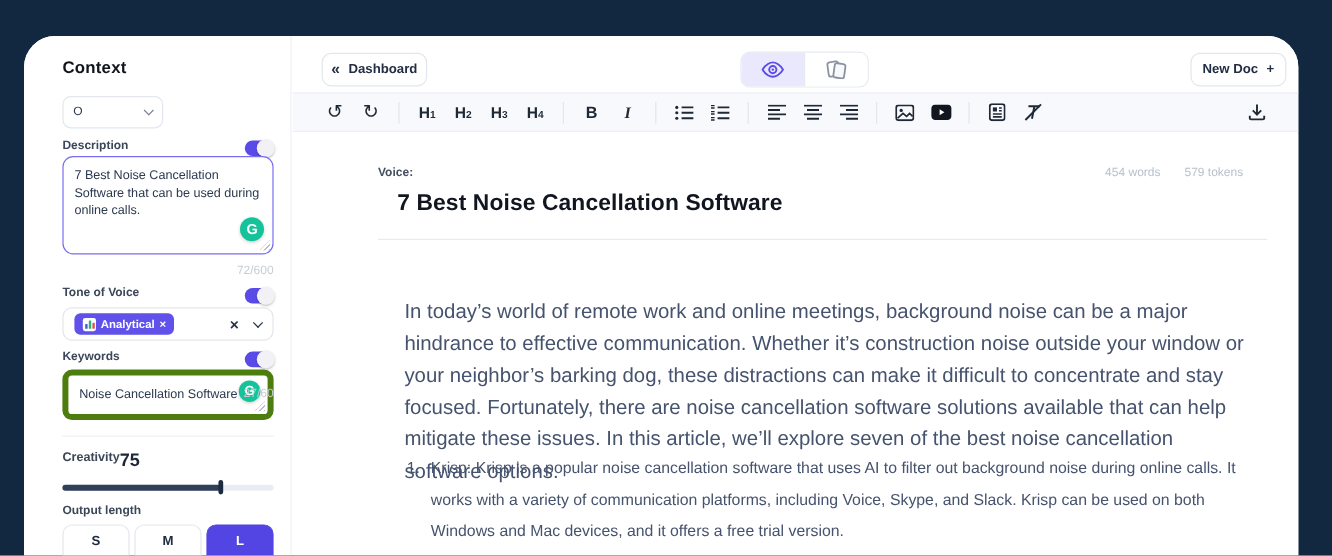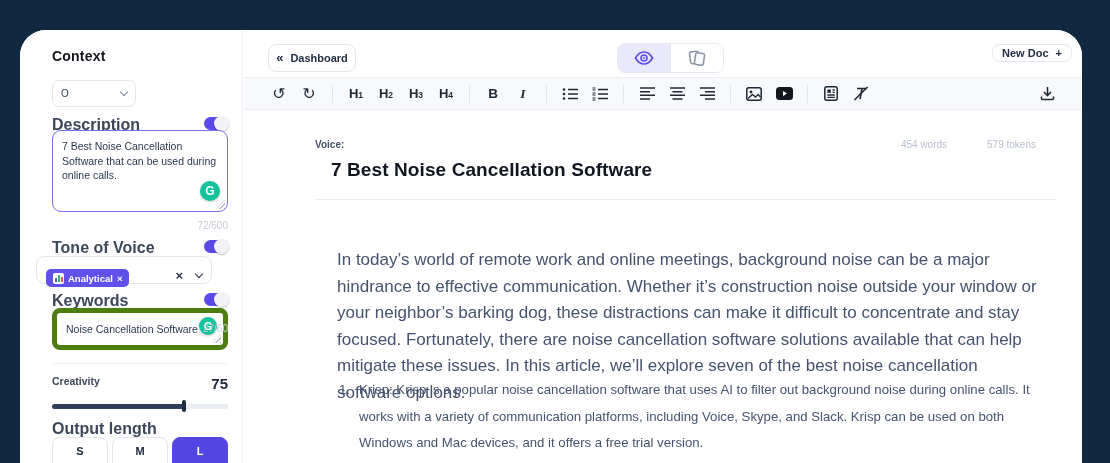--- a/index.html
+++ b/index.html
@@ -13,53 +13,53 @@
   .sidebar { position:absolute; left:0; top:0; bottom:0; width:223px; border-right:1px solid #eef0f4; background:#fff; }
   .ctx-title { position:absolute; left:32px; top:18px; font-size:14px; font-weight:bold; color:#12151c; letter-spacing:.2px; }
   .select { position:absolute; top:50px; height:27px; border:1px solid #e3e6ec; border-radius:7px;
             display:flex; align-items:center; justify-content:space-between; padding:0 8px; background:#fff; cursor:pointer; }
   .select .val { font-size:10px; color:#2b3750; white-space:nowrap; overflow:hidden; }
   .chev { width:6px; height:6px; border-right:1.5px solid #7a8394; border-bottom:1.5px solid #7a8394;
           transform:rotate(45deg); margin-top:-3px; flex:0 0 auto; margin-left:5px; }
   .sel-provider { left:32px; width:84px;gap:47px; }
   .sel-model { left:123px; width:85px; }
 
-  .field-label { position:absolute; left:32px; font-size:16px; font-weight:bold; color:#3c4759; }
+  .field-label { position:absolute; left:32px; font-size:10px; font-weight:bold; color:#3c4759; }
   .toggle { position:absolute; width:24px; height:13px; border-radius:7px; background:#5a4be8; cursor:pointer; }
   .toggle::after { content:""; position:absolute; right:-1px; top:-1px; width:15px; height:15px; border-radius:50%;
                    background:#f2f2f6; box-shadow:0 1px 2px rgba(0,0,0,.25); }
 
   .desc-area { position:absolute; left:32px; top:100px; width:176px; height:82px; border:1.5px solid #7a6ef0;
                border-radius:9px; background:#fff; padding:8px 9px; }
   .desc-text { font-size:10.5px; line-height:14.5px; color:#2c394f; width:100%; height:100%; border:none; outline:none;
                resize:none; font-family:inherit; background:transparent; }
   .gram { position:absolute; width:20px; height:20px; border-radius:50%; background:#15c39a; color:#fff;
           font-size:12px; font-weight:bold; display:flex; align-items:center; justify-content:center; cursor:pointer;
           box-shadow:0 1px 3px rgba(0,0,0,.2); }
   .resize-grip { position:absolute; right:2px; bottom:2px; width:9px; height:9px; cursor:nwse-resize;
     background:repeating-linear-gradient(135deg, transparent 0 2px, #b8bfcb 2px 3.2px); clip-path:polygon(100% 0, 100% 100%, 0 100%); }
   .count { position:absolute; font-size:10px; color:#c6ccd6; text-align:right; }
 
-  .tone-box { position:absolute; left:16px; top:226px; width:176px; height:28px; border:1px solid #e3e6ec; border-radius:8px;
-              background:#fff; display:flex; align-items:flex-start; padding:12px 9px; }
+  .tone-box { position:absolute; left:32px; top:226px; width:176px; height:28px; border:1px solid #e3e6ec; border-radius:8px;
+              background:#fff; display:flex; align-items:center; padding:12px 9px; }
   .tone-pill { display:flex; align-items:center; gap:4px; background:#5f51e9; color:#fff; border-radius:5px;
                height:18px; padding:0 7px; font-size:9.5px; font-weight:bold; cursor:pointer; }
   .tone-pill .chart-ic { width:11px; height:11px; background:#fff; border-radius:2px; display:flex; align-items:flex-end;
                          justify-content:center; gap:1px; padding:1.5px 1px; }
   .tone-pill .chart-ic i { display:block; width:2px; border-radius:.5px; }
   .tone-right { margin-left:auto; display:flex; align-items:center; gap:8px; }
   .x-clear { font-size:13px; font-weight:bold; color:#28344a; cursor:pointer; line-height:1; }
 
   .kw-box { position:absolute; left:32px; top:278px; width:176px; height:28px; border:5px solid #4d7c0f; border-radius:8px;
             background:#fff; display:flex; align-items:center; padding:16px 9px; }
   .kw-input { border:none; outline:none; font-size:10.5px; color:#2c394f; width:140px; font-family:inherit; background:transparent; }
 
   .divider-h { position:absolute; left:32px; top:333px; width:176px; height:1px; background:#eef0f4; }
 
-  .creativity-row { position:absolute; left:32px; top:345px; width:176px; display:flex; justify-content:space-between; }
+  .creativity-row { position:absolute; left:32px; top:345px; width:176px; display:flex; justify-content:flex-start; }
   .creativity-row .lab { font-size:10.5px; font-weight:bold; color:#3c4759; }
   .creativity-row .v { font-size:15px; font-weight:bold; color:#1d2636; }
   .slider { position:absolute; left:32px; top:370px; width:176px; height:12px; cursor:pointer; }
   .slider .track { position:absolute; top:4px; left:0; right:0; height:5px; border-radius:3px; background:#e9edf3; }
   .slider .fill { position:absolute; top:4px; left:0; height:5px; border-radius:3px; background:#31405a; }
   .slider .thumb { position:absolute; top:0; width:3.5px; height:12px; border-radius:2px; background:#1d2b40; }
 
   .len-row { position:absolute; left:32px; top:407px; width:176px; display:flex; gap:4px; }
   .len-btn { flex:1; height:40px; border:1px solid #e3e6ec; border-radius:8px; background:#fff; font-size:11px;
              font-weight:bold; color:#212c42; display:flex; align-items:center; justify-content:center;
@@ -72,38 +72,38 @@
   .btn-outline { position:absolute; border:1px solid #e3e6ec; border-radius:8px; background:#fff; display:flex;
                  align-items:center; gap:7px; font-size:11px; font-weight:bold; color:#232e44; cursor:pointer;
                  font-family:inherit; justify-content:center; }
   .btn-dashboard { left:24px; top:14px; width:88px; height:28px; }
   .btn-dashboard .bk { font-size:13px; color:#232e44; margin-top:-1px; }
   .seg { position:absolute; left:373px; top:13px; width:107px; height:30px; border:1px solid #e6e9f0; border-radius:8px;
          display:flex; overflow:hidden; background:#fff; }
   .seg .seg-btn { flex:1; display:flex; align-items:center; justify-content:center; cursor:pointer; background:#fff; border:none; }
   .seg .seg-btn.active { background:#e9e8fd; }
   .seg .seg-btn + .seg-btn { border-left:1px solid #e6e9f0; }
-  .btn-newdoc { right:10px; top:14px; width:80px; height:18px;margin-left:14px; }
+  .btn-newdoc { right:10px; top:14px; width:80px; height:28px;margin-left:14px; }
 
   .toolbar { position:absolute; left:0; right:0; top:47px; height:33px; background:#f8f9fc;
              border-top:1px solid #edeff3; border-bottom:1px solid #edeff3; display:flex; align-items:center; padding:0 20px; }
   .tb-btn { height:24px; min-width:24px; border:none; background:transparent; display:flex; align-items:center;
             justify-content:center; cursor:pointer; color:#1f2835; margin:0 3px; font-family:inherit; }
   .tb-btn .u-ic { font-size:16px; line-height:1; color:#1f2835; }
   .tb-h { font-size:13px; font-weight:bold; color:#1f2835; display:flex; align-items:flex-end; }
   .tb-h .sub { font-size:8.5px; font-weight:bold; margin-bottom:1px; }
   .tb-b { font-size:13.5px; font-weight:bold; }
   .tb-i { font-size:13.5px; font-style:italic; font-family:"Liberation Serif", serif; font-weight:bold; }
   .tb-sep { width:1px; height:18px; background:#e2e5eb; margin:0 8px; }
   .tb-right { margin-left:auto; }
 
   .doc { position:absolute; left:0; right:0; top:81px; bottom:0; background:#fff; }
   .doc-inner { position:absolute; left:71px; right:10px; top:0; }
   .title-label { position:absolute; left:0; top:28px; font-size:10px; font-weight:bold; color:#465062; }
-  .doc-counts { position:absolute; right:36px; top:28px; font-size:10px; color:#b9c0cc; display:flex; gap:40px; }
+  .doc-counts { position:absolute; right:36px; top:28px; font-size:10px; color:#b9c0cc; display:flex; gap:20px; }
   .doc-title { position:absolute; left:16px; top:48px; font-size:19px; font-weight:bold; color:#10151f; letter-spacing:.1px; }
   .title-rule { position:absolute; left:0; right:16px; top:88px; height:1px; background:#e7eaef; }
 
   .doc-body { position:absolute; left:22px; top:136px; width:700px; font-size:17px; line-height:26.5px; color:#46536e; }
   .doc-list { position:absolute; left:24px; top:266px; width:700px; font-size:13.2px; line-height:26.5px; color:#46536e; }
   .doc-list .li { display:flex; margin-bottom:25px; }
   .doc-list .num { width:20px; flex:0 0 auto; }
 
   svg { display:block; }
 </style>

